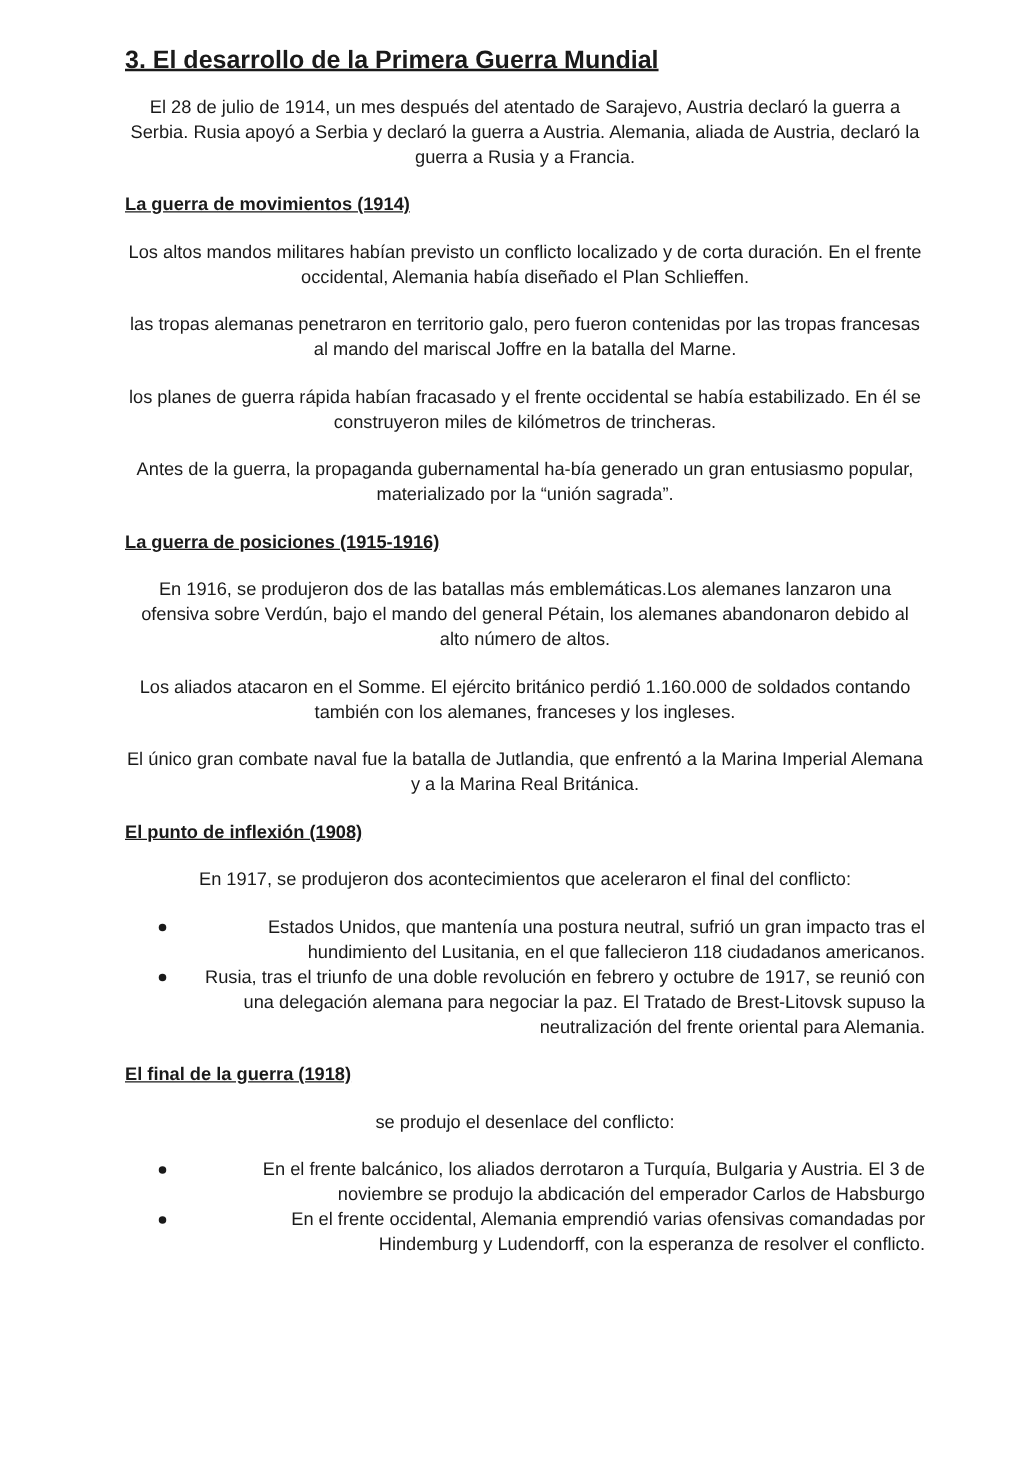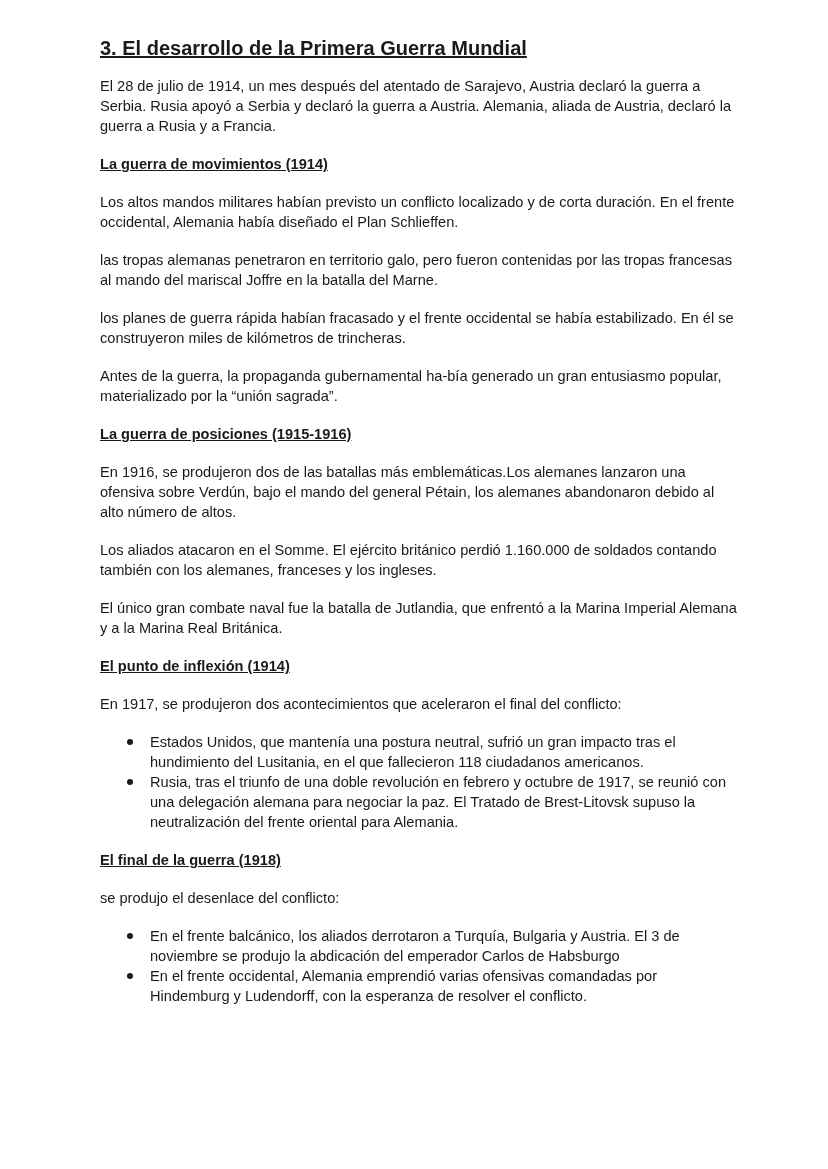--- a/index.html
+++ b/index.html
@@ -25,30 +25,32 @@
     }
     .title {
       font-weight: bold;
       text-decoration: underline;
       font-size: 20px;
       margin: 0 0 18px 0;
       line-height: 20px;
     }
     .para {
       margin: 0 0 18px 0;
+      text-align: center;
     }
     .subhead {
       text-decoration: underline;
       margin: 0 0 18px 0;
       font-weight: bold;
     }
     ul.bullets {
       list-style: none;
       margin: 0 0 18px 0;
       padding: 0;
+      text-align: right;
     }
     ul.bullets li {
       position: relative;
       padding-left: 50px;
       margin: 0;
     }
     ul.bullets li .dot {
       position: absolute;
       left: 27px;
       top: 7px;
@@ -69,21 +71,21 @@
   <p class="para">Los altos mandos militares habían previsto un conflicto localizado y de corta duración. En el frente occidental, Alemania había diseñado el Plan Schlieffen.</p>
   <p class="para">las tropas alemanas penetraron en territorio galo, pero fueron contenidas por las tropas francesas al mando del mariscal Joffre en la batalla del Marne.</p>
   <p class="para">los planes de guerra rápida habían fracasado y el frente occidental se había estabilizado. En él se construyeron miles de kilómetros de trincheras.</p>
   <p class="para">Antes de la guerra, la propaganda gubernamental ha-bía generado un gran entusiasmo popular, materializado por la “unión sagrada”.</p>
 
   <div class="subhead">La guerra de posiciones (1915-1916)</div>
   <p class="para">En 1916, se produjeron dos de las batallas más emblemáticas.Los alemanes lanzaron una ofensiva sobre Verdún, bajo el mando del general Pétain, los alemanes abandonaron debido al alto número de altos.</p>
   <p class="para">Los aliados atacaron en el Somme. El ejército británico perdió 1.160.000 de soldados contando también con los alemanes, franceses y los ingleses.</p>
   <p class="para">El único gran combate naval fue la batalla de Jutlandia, que enfrentó a la Marina Imperial Alemana y a la Marina Real Británica.</p>
 
-  <div class="subhead">El punto de inflexión (1914)</div>
+  <div class="subhead">El punto de inflexión (1908)</div>
   <p class="para">En 1917, se produjeron dos acontecimientos que aceleraron el final del conflicto:</p>
   <ul class="bullets">
     <li>
       <span class="dot"></span>
       <span>Estados Unidos, que mantenía una postura neutral, sufrió un gran impacto tras el hundimiento del Lusitania, en el que fallecieron 118 ciudadanos americanos.</span>
     </li>
     <li>
       <span class="dot"></span>
       <span>Rusia, tras el triunfo de una doble revolución en febrero y octubre de 1917, se reunió con una delegación alemana para negociar la paz. El Tratado de Brest-Litovsk supuso la neutralización del frente oriental para Alemania.</span>
     </li>

